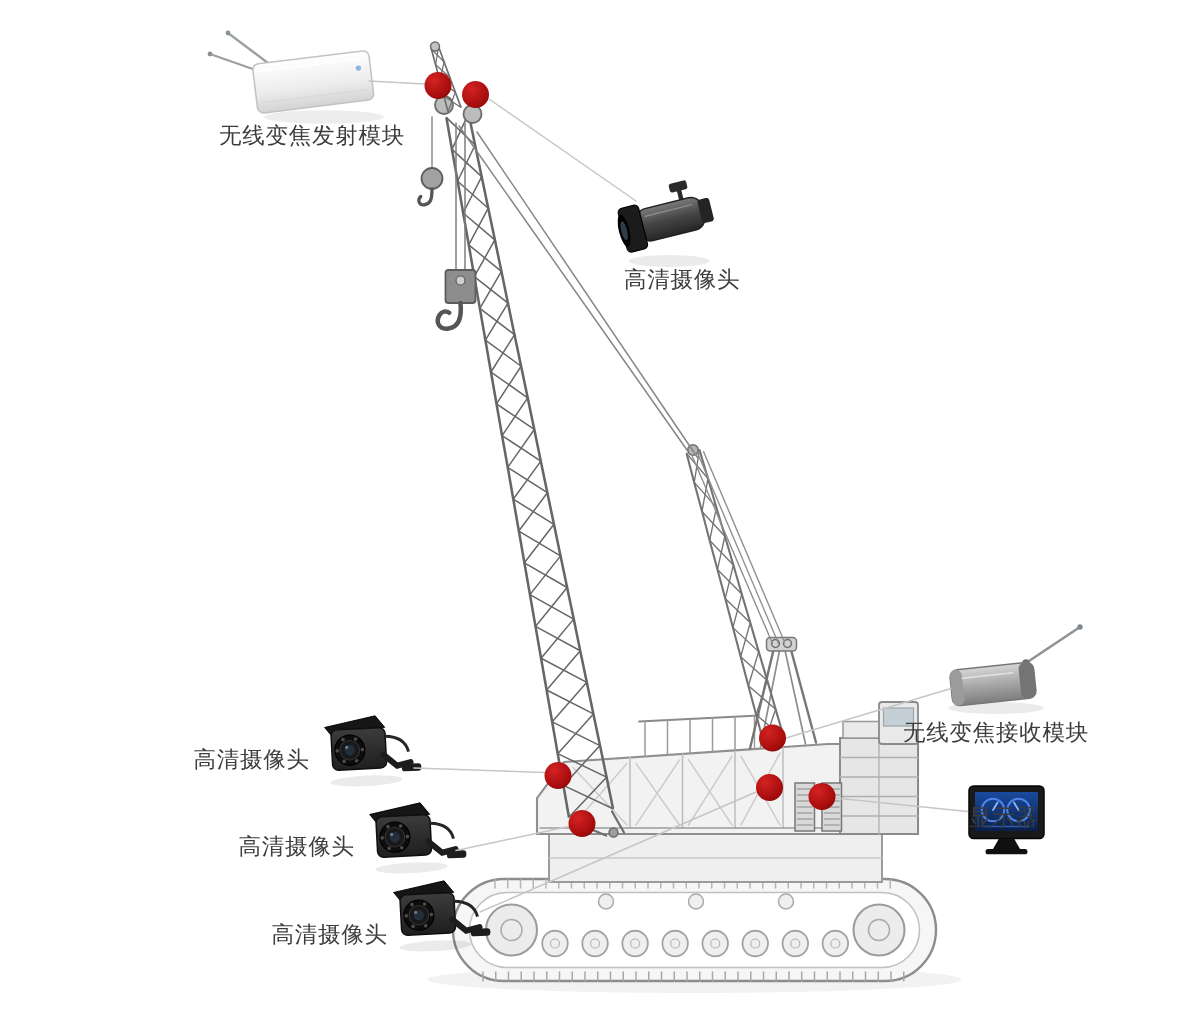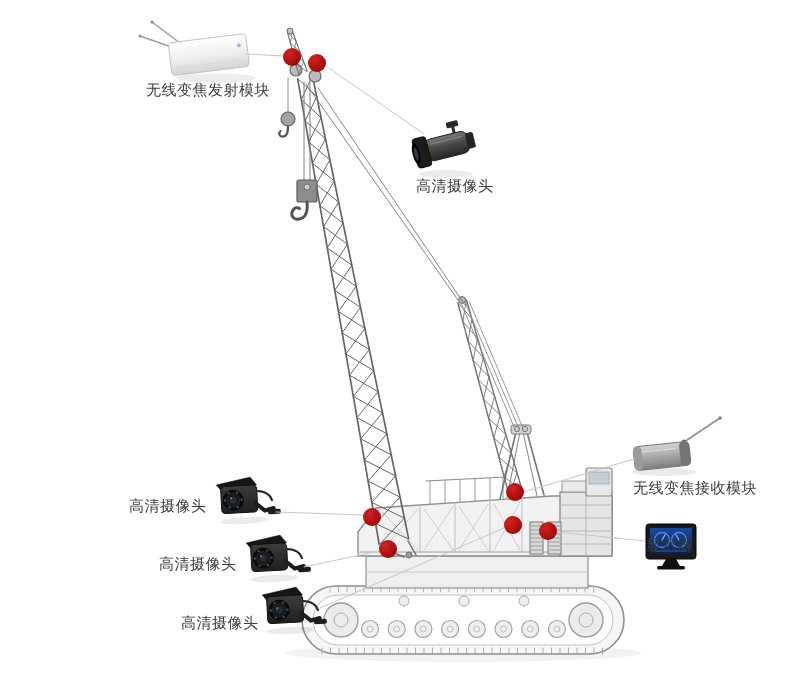--- a/index.html
+++ b/index.html
@@ -410,18 +410,18 @@
         <circle cx="515" cy="492" r="9" fill="url(#gDot)"></circle>
         <circle cx="372" cy="517" r="9" fill="url(#gDot)"></circle>
         <circle cx="388" cy="549" r="9" fill="url(#gDot)"></circle>
         <circle cx="513" cy="525" r="9" fill="url(#gDot)"></circle>
         <circle cx="548" cy="531" r="9" fill="url(#gDot)"></circle>
       </g>
   </svg>
 
   <div class="lbl" style="left:146px;top:81px">无线变焦发射模块</div>
   <div class="lbl" style="left:416px;top:177px">高清摄像头</div>
-  <div class="lbl" style="left:633px;top:479px">无线变焦接收模块</div>
+  <div class="lbl" style="left:602px;top:479px">无线变焦接收模块</div>
   <div class="lbl" style="left:646px;top:536px">显示器</div>
   <div class="lbl" style="left:129px;top:497px">高清摄像头</div>
   <div class="lbl" style="left:159px;top:555px">高清摄像头</div>
   <div class="lbl" style="left:181px;top:614px">高清摄像头</div>
 </div>
 
 </body></html>

